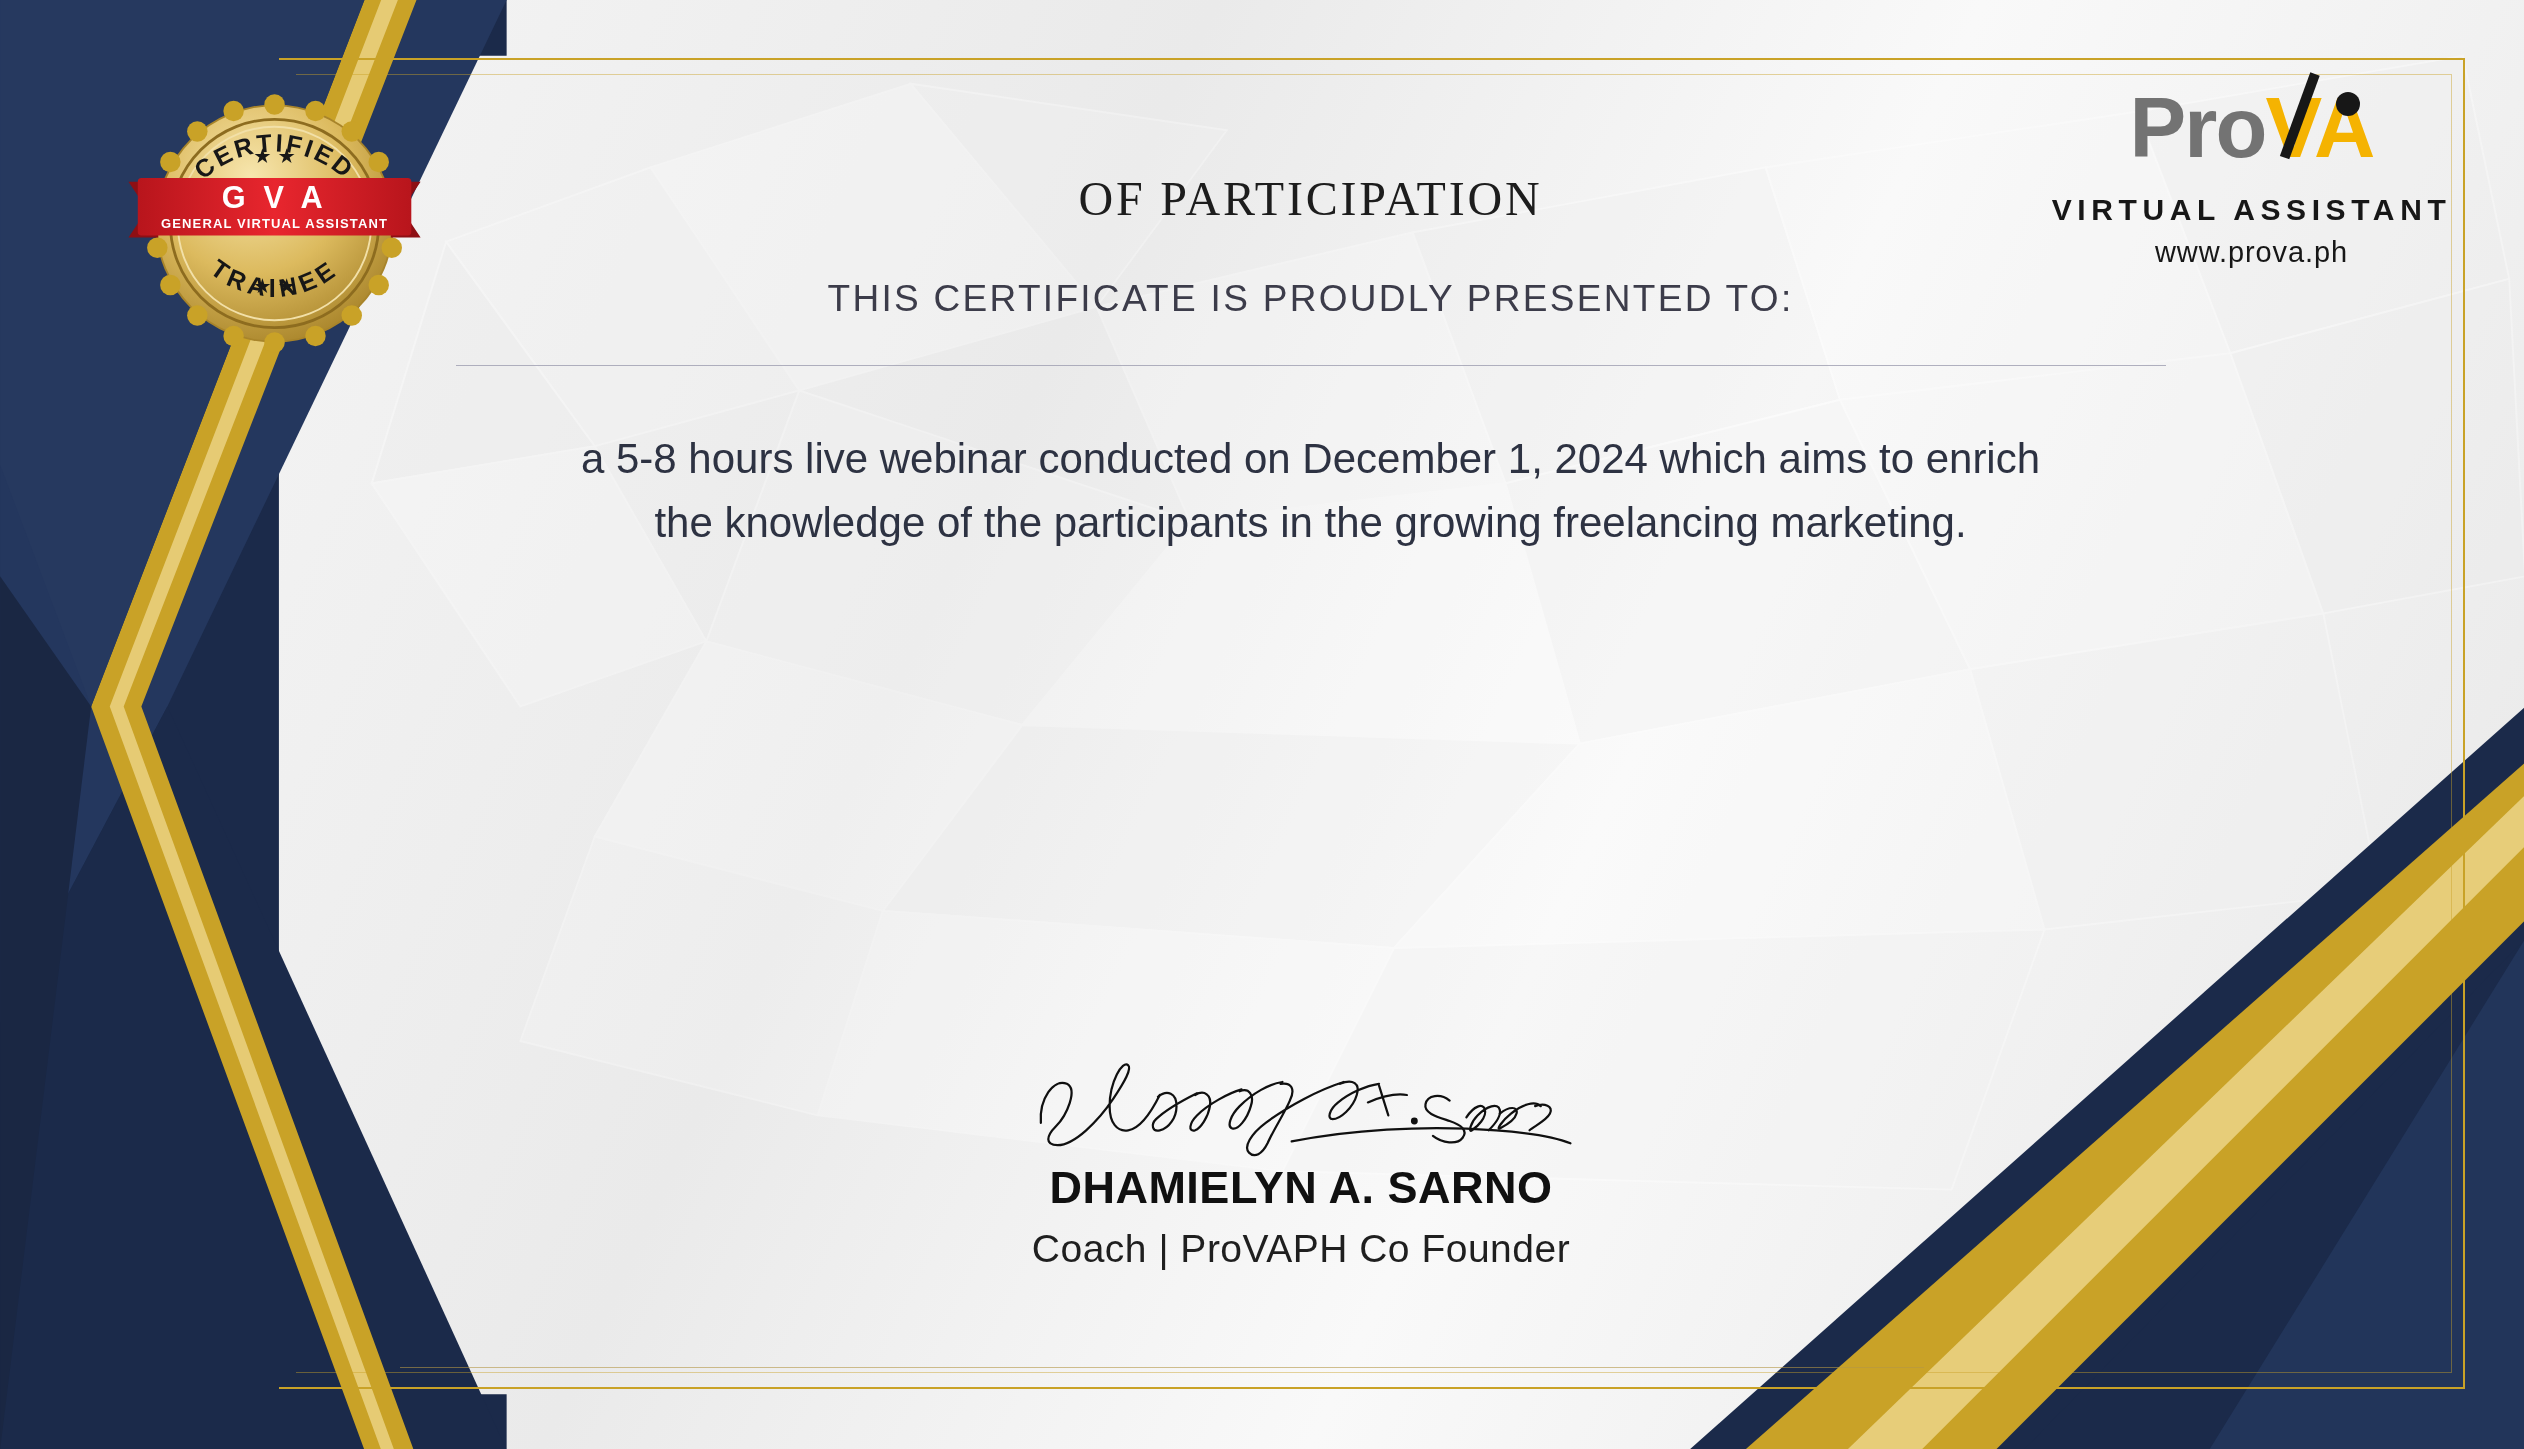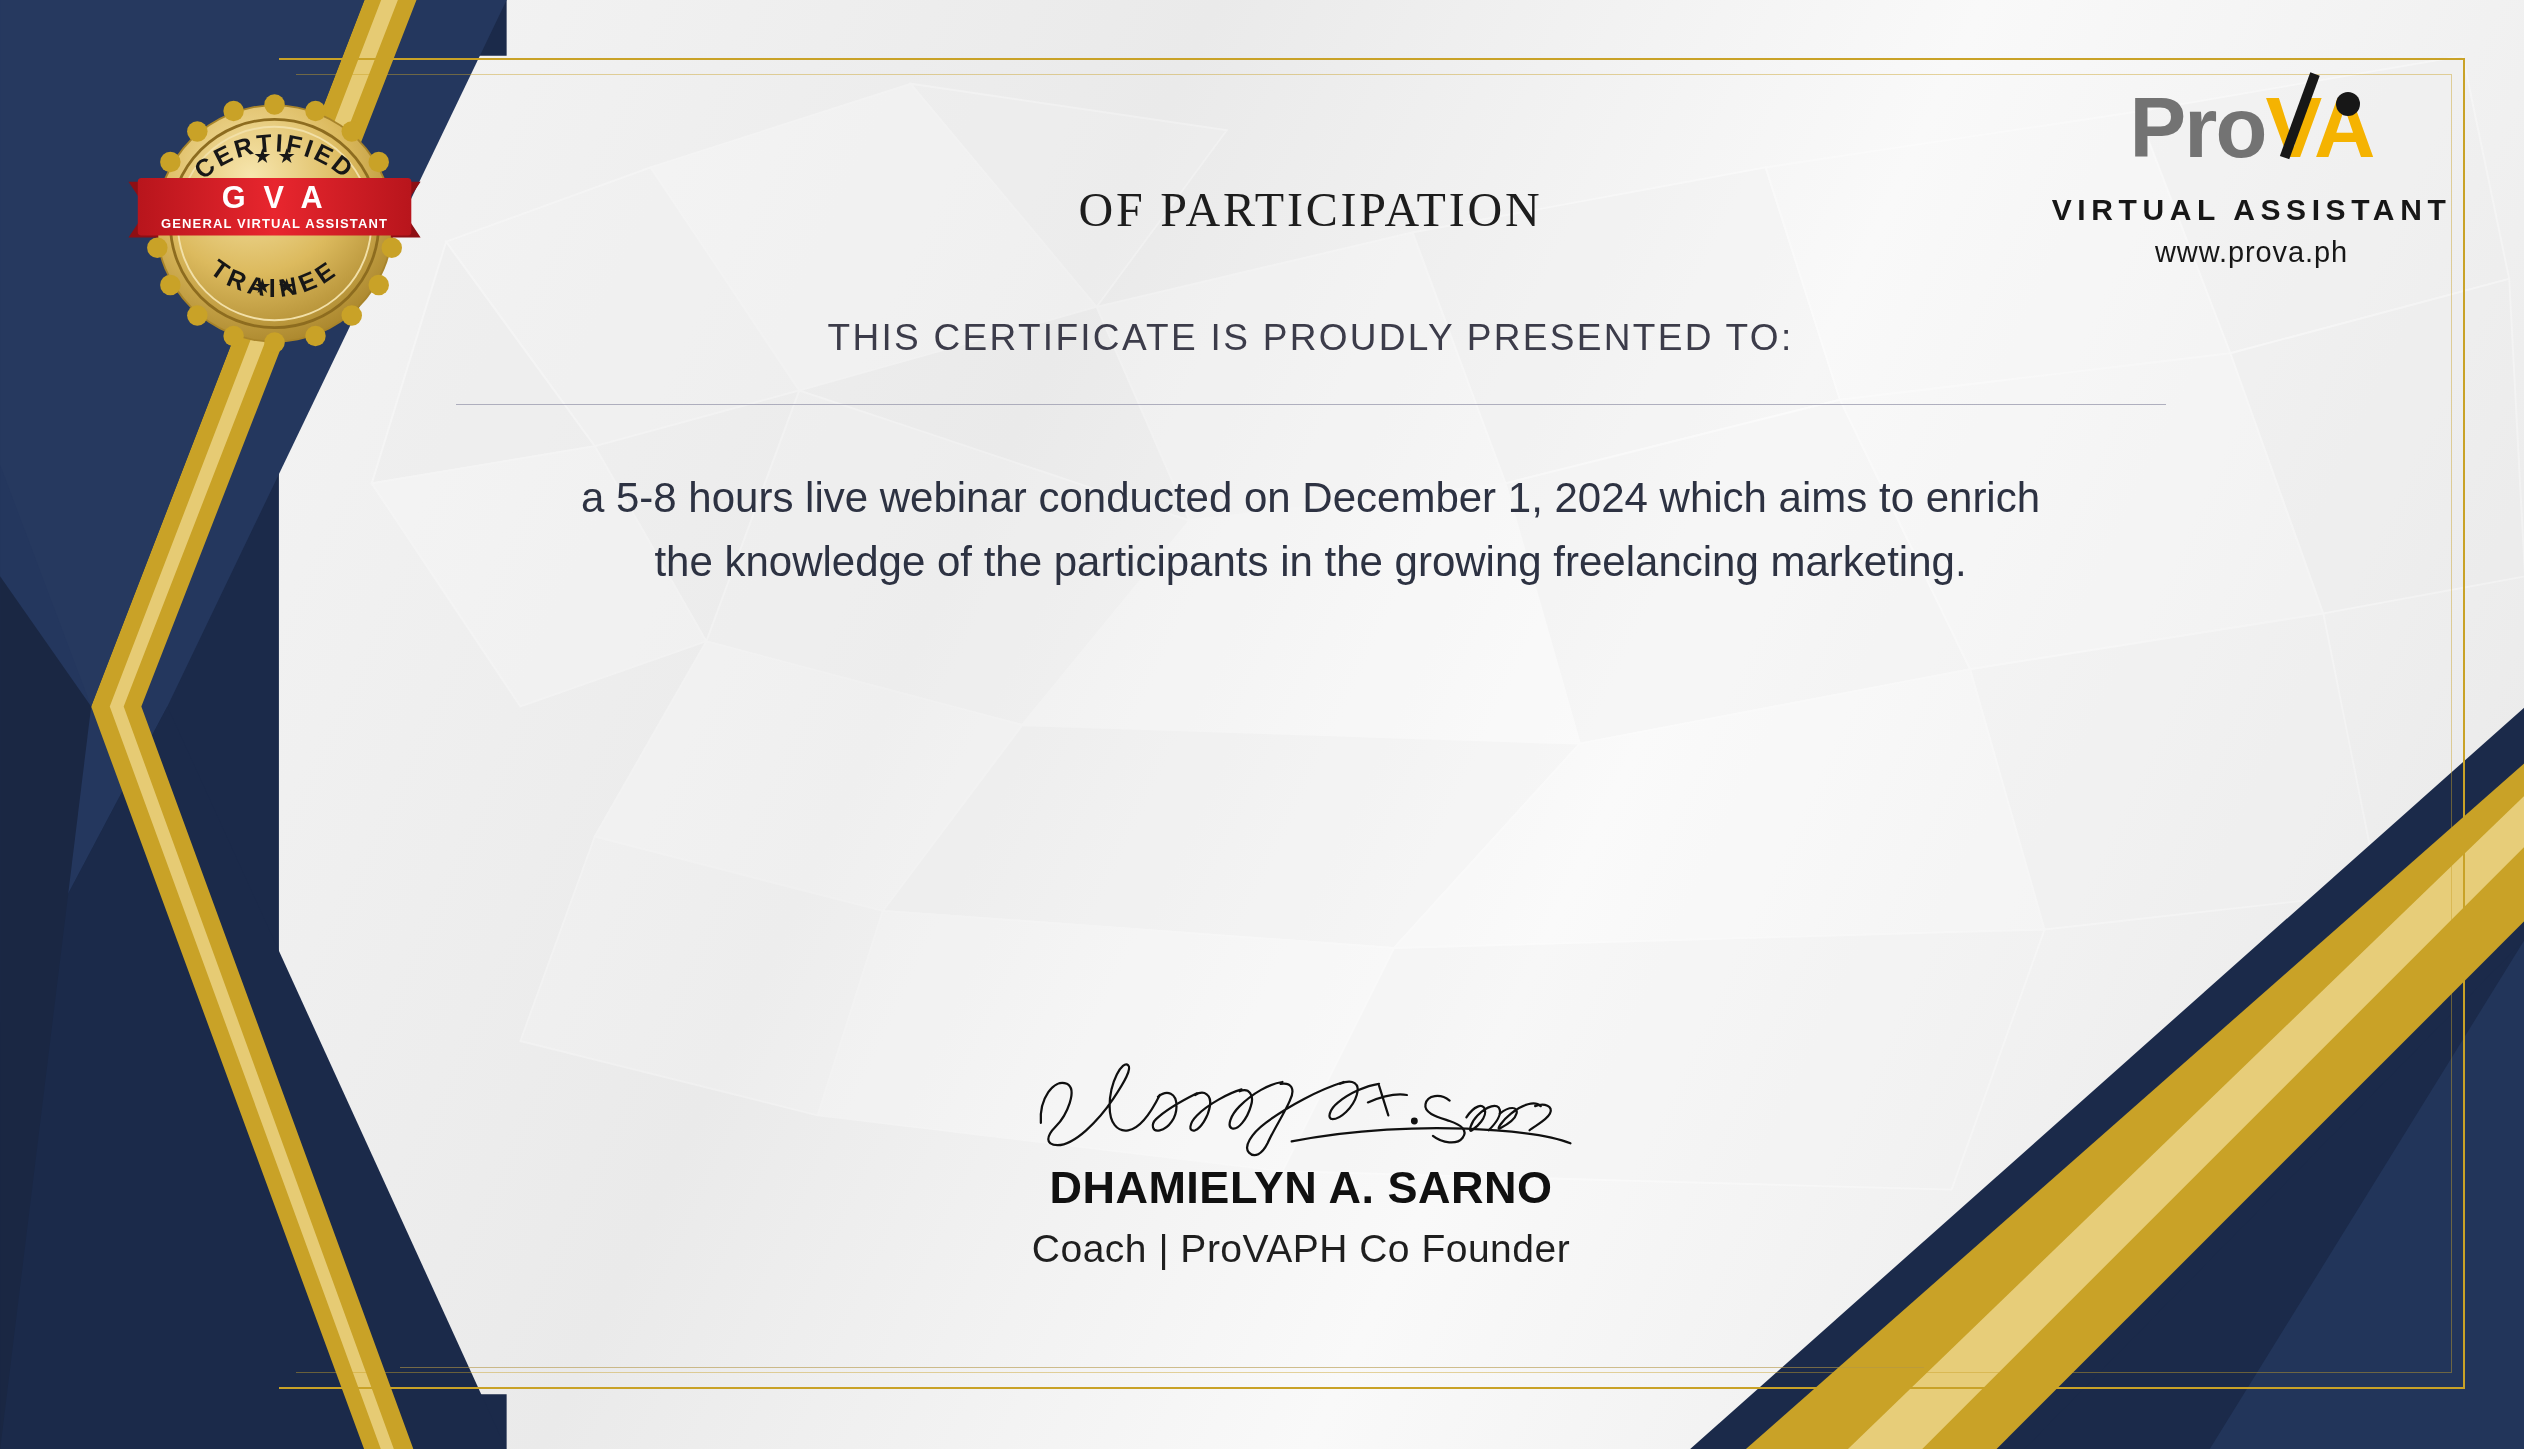--- a/index.html
+++ b/index.html
@@ -139,28 +139,28 @@
     font-size: 121px;
     letter-spacing: 3.7px;
     color: #111;
     line-height: 1.05;
   }
   .subtitle {
     font-family: "Liberation Serif", serif;
     font-size: 48px;
     letter-spacing: 2.8px;
     color: #1d1d1d;
-    margin-top: 15px;
+    margin-top: 4px;
   }
   .presented {
     font-family: "Liberation Sans", sans-serif;
     font-size: 37px;
     letter-spacing: 2.3px;
     color: #3c3c4a;
-    margin-top: 80px;
+    margin-top: 52px;
   }
   .recipient {
     font-family: "Liberation Serif", serif;
     font-style: italic;
     font-size: 104px;
     color: #0c0c0c;
     margin-top: 48px;
     line-height: 1.1;
   }
   .divider {

